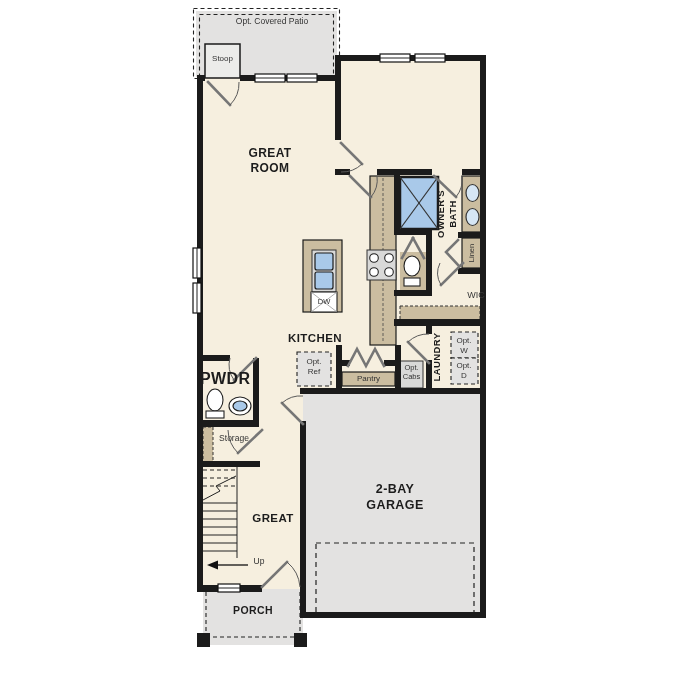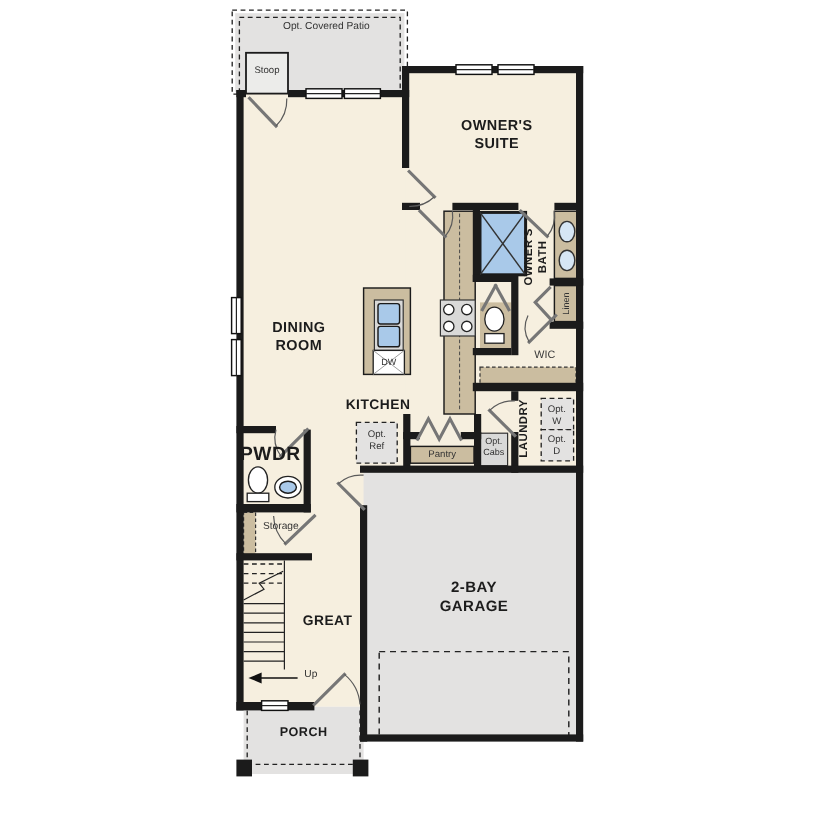--- a/index.html
+++ b/index.html
@@ -216,26 +216,25 @@
   </g>
 
   <g>
     <line x1="216" y1="565" x2="248" y2="565" style="stroke:#111;stroke-width:1.3"></line>
     <polygon points="207,565 218,560.5 218,569.5" style="fill:#111"></polygon>
   </g>
 </svg>
 
 <div class="lbl s85" style="left:212px;top:16px;width:120px">Opt. Covered Patio</div>
 <div class="lbl s8" style="left:205px;top:54px;width:35px">Stoop</div>
-<div class="lbl b t12" style="left:374px;top:97px;width:80px">OWNER'S SUITE</div>
-<div class="lbl b t12" style="left:214px;top:266px;width:70px">DINING ROOM</div>
+<div class="lbl b t12" style="left:235px;top:146px;width:70px">GREAT ROOM</div>
 <div class="lbl b t115" style="left:279px;top:331px;width:72px">KITCHEN</div>
 <div class="lbl b t95 rot" style="left:412px;top:201px;width:72px;height:26px">OWNER'S BATH</div>
 <div class="lbl s75 rot" style="left:455px;top:248px;width:34px;height:10px">Linen</div>
-<div class="lbl s9" style="left:434px;top:290px;width:40px">WIC</div>
+<div class="lbl s9" style="left:456px;top:290px;width:40px">WIC</div>
 <div class="lbl b t95 rot" style="left:407px;top:351px;width:60px;height:12px">LAUNDRY</div>
 <div class="lbl s8" style="left:453px;top:336px;width:22px">Opt. W</div>
 <div class="lbl s8" style="left:453px;top:361px;width:22px">Opt. D</div>
 <div class="lbl s75" style="left:398px;top:363px;width:27px">Opt. Cabs</div>
 <div class="lbl s8" style="left:342px;top:374px;width:53px">Pantry</div>
 <div class="lbl s8" style="left:302px;top:357px;width:24px">Opt. Ref</div>
 <div class="lbl b t10" style="left:200px;top:369px;width:44px">PWDR</div>
 <div class="lbl s85" style="left:209px;top:433px;width:50px">Storage</div>
 <div class="lbl b t115" style="left:243px;top:511px;width:60px">GREAT</div>
 <div class="lbl s85" style="left:247px;top:556px;width:24px">Up</div>

